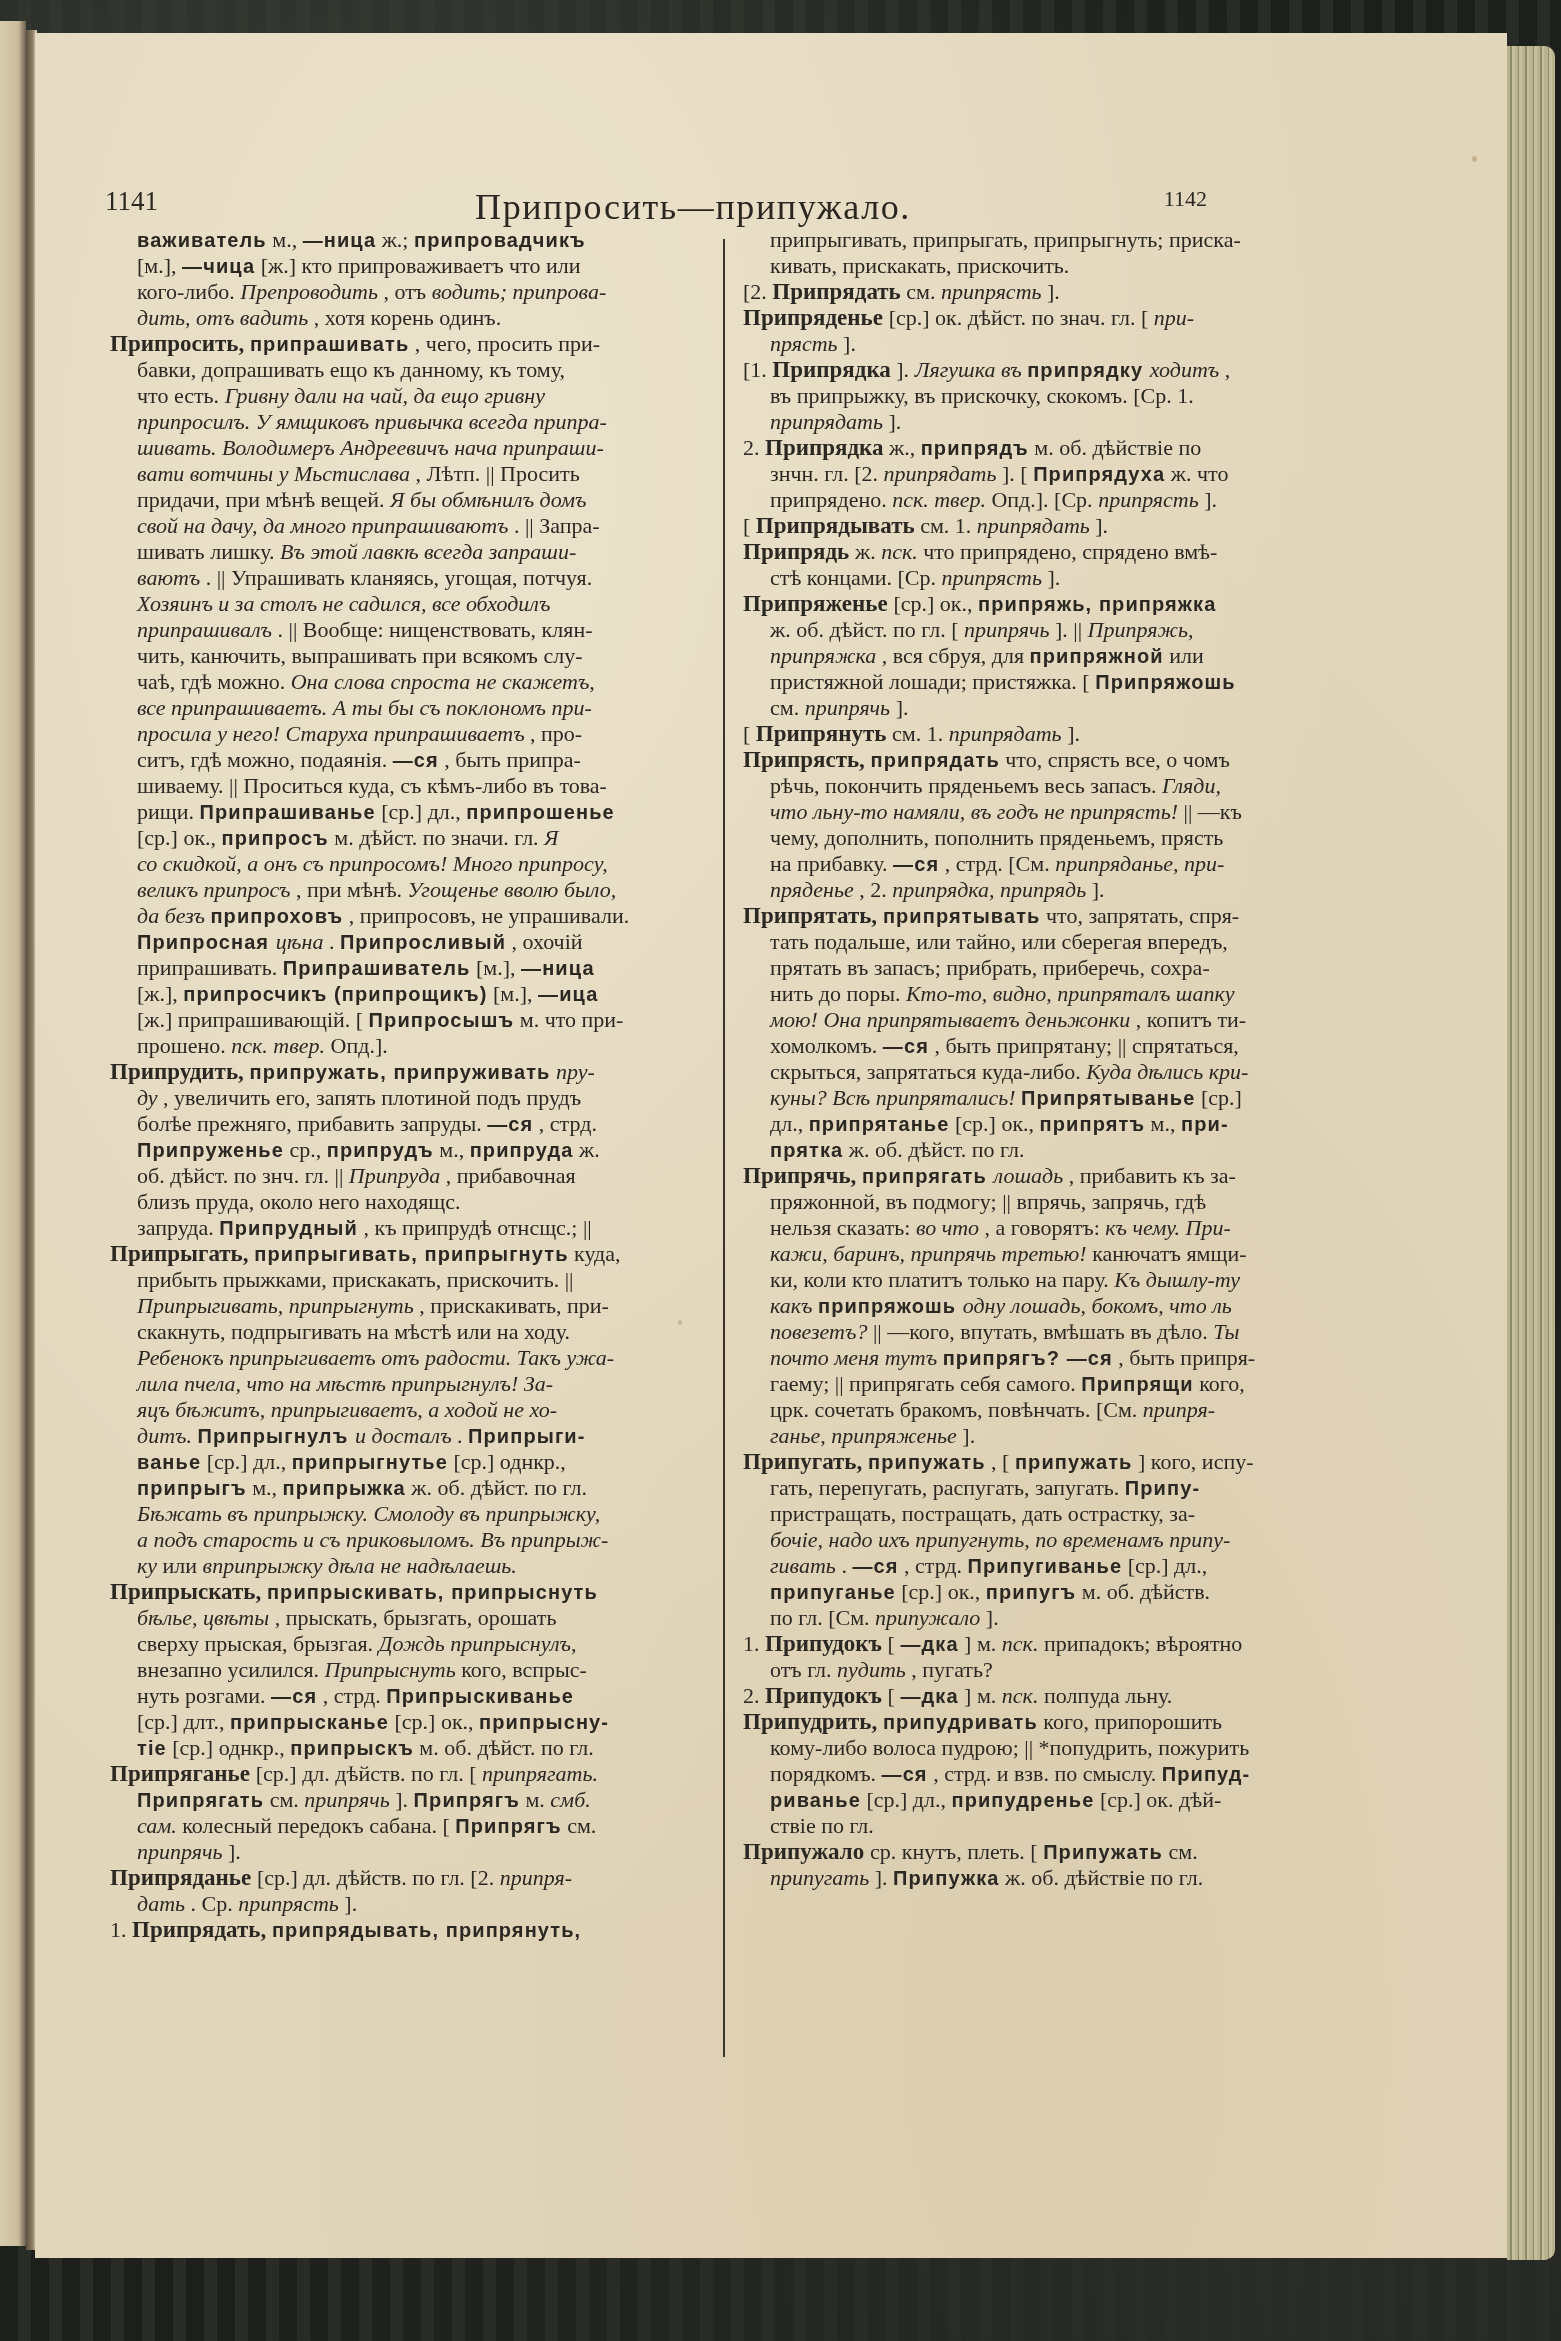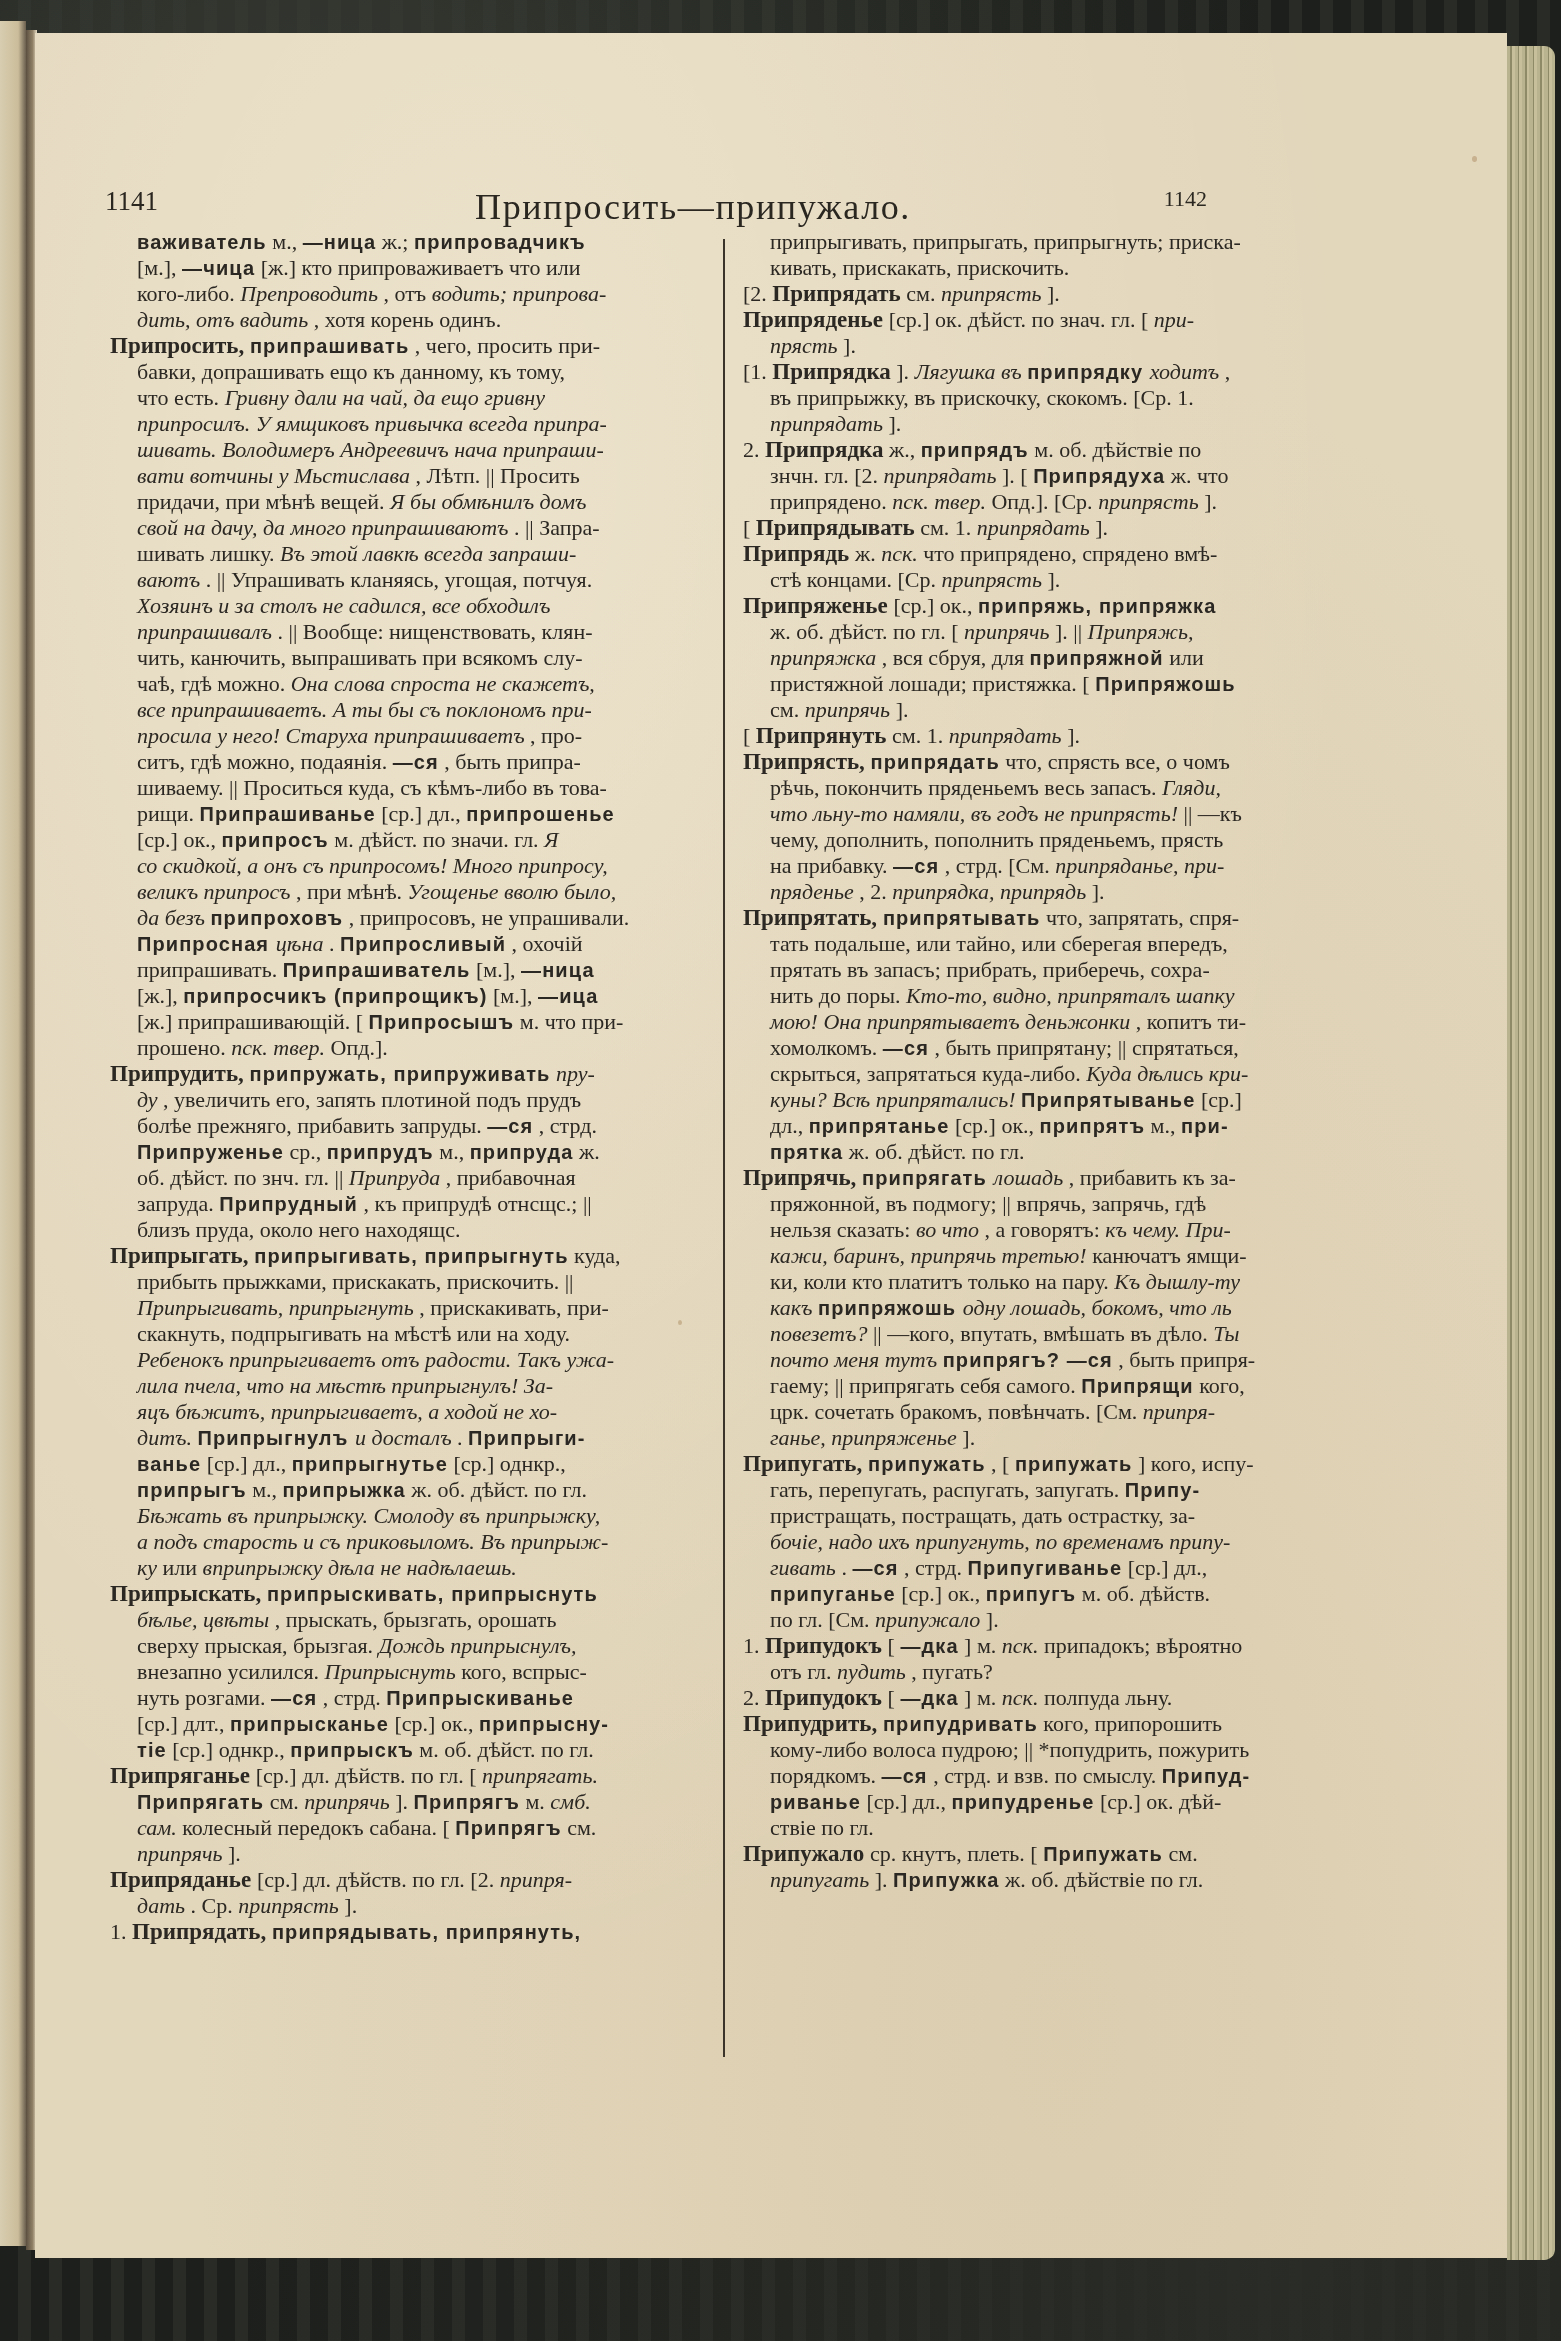--- a/index.html
+++ b/index.html
@@ -38,22 +38,22 @@
     border-radius:0 10.7px 10.7px 0;
   }
   .running-head {
     position:absolute; left:0; top:153px; width:1316px; height:38px;
     color:#2a2620;
   }
   .page-num-left { position:absolute; left:70px; top:0; font-size:27px; }
   .page-num-right { position:absolute; right:144px; top:0; font-size:22px; }
   .head-title { position:absolute; left:0; right:0; top:0; text-align:center; font-size:36px; letter-spacing:1.6px; }
   .col {
-    position:absolute; top:196px; width:611px;
-    color:#2b2722; font-size:22px; line-height:26px;
+    position:absolute; top:189px; width:611px;
+    color:#2b2722; font-size:22px; line-height:36px;
   }
   .col-left { left:75px; }
   .col-right { left:708px; width:638px; }
   .col-rule {
     position:absolute; left:688px; top:206px; width:1.6px; height:1818px;
     background:#3a342b;
   }
   .line { white-space:nowrap; height:26px; text-align:justify; }
   .line.indent { padding-left:27px; }
   .b { font-weight:bold; font-family:"Liberation Sans","DejaVu Sans",sans-serif; font-size:20px; letter-spacing:1.1px; }
@@ -107,22 +107,22 @@
       <div class="line indent"><span class="b">Припросная </span> <span class="i">цѣна</span> <span>. </span> <span class="b">Припросливый</span> <span>, охочій</span></div>
       <div class="line indent"><span>припрашивать. </span> <span class="b">Припрашиватель</span> <span>[м.], </span> <span class="b">—ница</span></div>
       <div class="line indent"><span>[ж.], </span> <span class="b">припросчикъ (припрощикъ)</span> <span>[м.], </span> <span class="b">—ица</span></div>
       <div class="line indent"><span>[ж.] припрашивающій. [</span> <span class="b">Припросышъ</span> <span>м. что при-</span></div>
       <div class="line indent"><span>прошено. </span> <span class="i">пск. твер.</span> <span>Опд.].</span></div>
       <div class="line"><span class="hw">Припрудить, </span> <span class="b">припружать, припруживать</span> <span class="i">пру-</span></div>
       <div class="line indent"><span class="i">ду</span> <span>, увеличить его, запять плотиной подъ прудъ</span></div>
       <div class="line indent"><span>болѣе прежняго, прибавить запруды. </span> <span class="b">—ся</span> <span>, стрд.</span></div>
       <div class="line indent"><span class="b">Припруженье</span> <span>ср., </span> <span class="b">припрудъ</span> <span>м., </span> <span class="b">припруда</span> <span>ж.</span></div>
       <div class="line indent"><span>об. дѣйст. по знч. гл. || </span> <span class="i">Припруда</span> <span>, прибавочная</span></div>
+      <div class="line indent"><span>близъ пруда, около него находящс.</span></div>
       <div class="line indent"><span>запруда. </span> <span class="b">Припрудный</span> <span>, къ припрудѣ отнсщс.; ||</span></div>
-      <div class="line indent"><span>близъ пруда, около него находящс.</span></div>
       <div class="line"><span class="hw">Припрыгать, </span> <span class="b">припрыгивать, припрыгнуть</span> <span>куда,</span></div>
       <div class="line indent"><span>прибыть прыжками, прискакать, прискочить. ||</span></div>
       <div class="line indent"><span class="i">Припрыгивать, припрыгнуть</span> <span>, прискакивать, при-</span></div>
       <div class="line indent"><span>скакнуть, подпрыгивать на мѣстѣ или на ходу.</span></div>
       <div class="line indent"><span class="i">Ребенокъ припрыгиваетъ отъ радости. Такъ ужа-</span></div>
       <div class="line indent"><span class="i">лила пчела, что на мѣстѣ припрыгнулъ! За-</span></div>
       <div class="line indent"><span class="i">яцъ бѣжитъ, припрыгиваетъ, а ходой не хо-</span></div>
       <div class="line indent"><span class="i">дитъ. </span> <span class="b">Припрыгнулъ </span> <span class="i">и досталъ</span> <span>. </span> <span class="b">Припрыги-</span></div>
       <div class="line indent"><span class="b">ванье</span> <span>[ср.] дл., </span> <span class="b">припрыгнутье</span> <span>[ср.] однкр.,</span></div>
       <div class="line indent"><span class="b">припрыгъ</span> <span>м., </span> <span class="b">припрыжка</span> <span>ж. об. дѣйст. по гл.</span></div>

